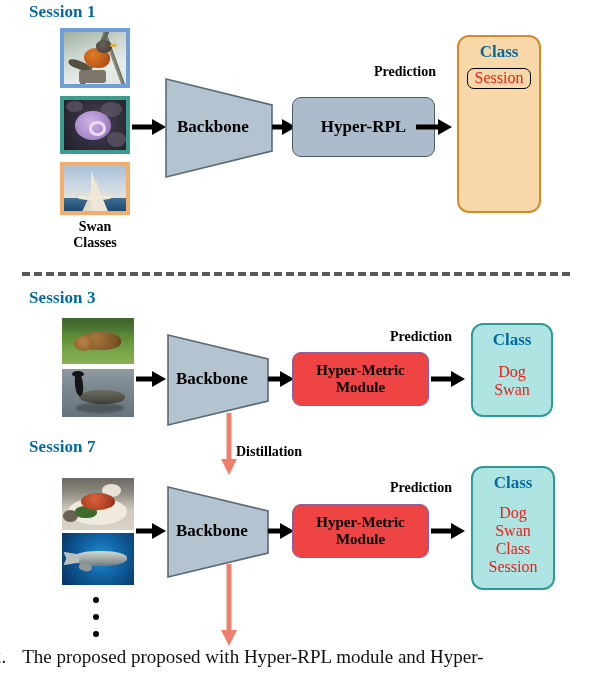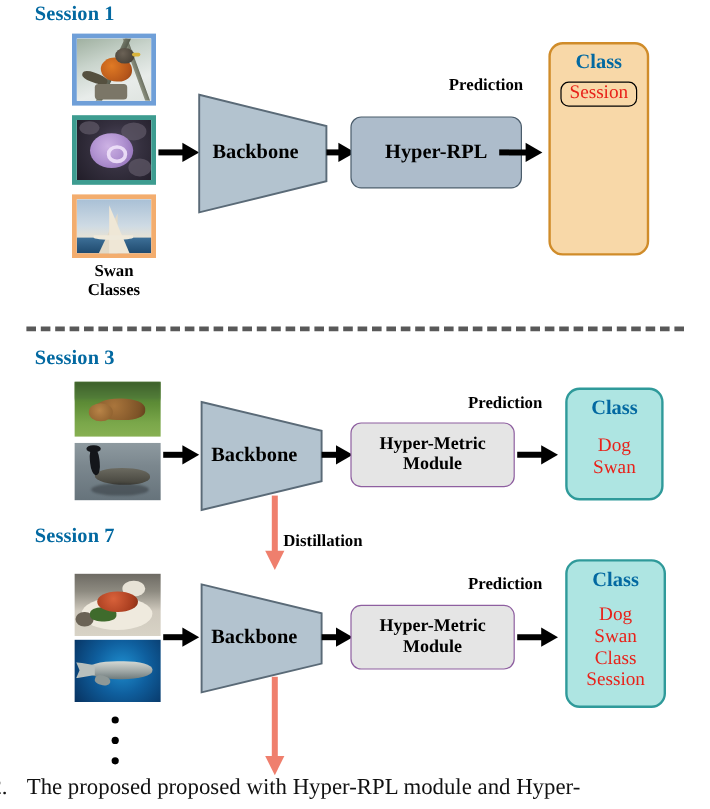--- a/index.html
+++ b/index.html
@@ -93,21 +93,21 @@
     font-family:"Liberation Serif",serif;white-space:nowrap;
   }
 
   .modbox{
     position:absolute;box-sizing:border-box;border-radius:9px;
     display:flex;align-items:center;justify-content:center;text-align:center;
     font-weight:bold;font-family:"Liberation Serif",serif;color:#000;
     line-height:1.15;
   }
   .modbox.rpl{background:#adbccb;border:1.6px solid #4a5c6b;font-size:17px;}
-  .modbox.metric{background:#e5e5e5;border:1.6px solid #8e5fa0;font-size:15px;}
+  .modbox.metric{background:#ef4444;border:1.6px solid #8e5fa0;font-size:15px;}
 
   .classbox{
     position:absolute;box-sizing:border-box;border-radius:12px;
     font-family:"Liberation Serif",serif;text-align:center;
   }
   .classbox.orange{background:#f8d8a8;border:2px solid #d08c2a;}
   .classbox.teal{background:#aee5e2;border:2px solid #2f9a9a;}
   .classbox .ctitle{font-weight:bold;font-size:17px;color:#0369a1;margin-top:5px;}
   .classbox .citem{font-size:16px;color:#000;line-height:1.12;}
   .classbox .citem.red{color:#e8221a;}

